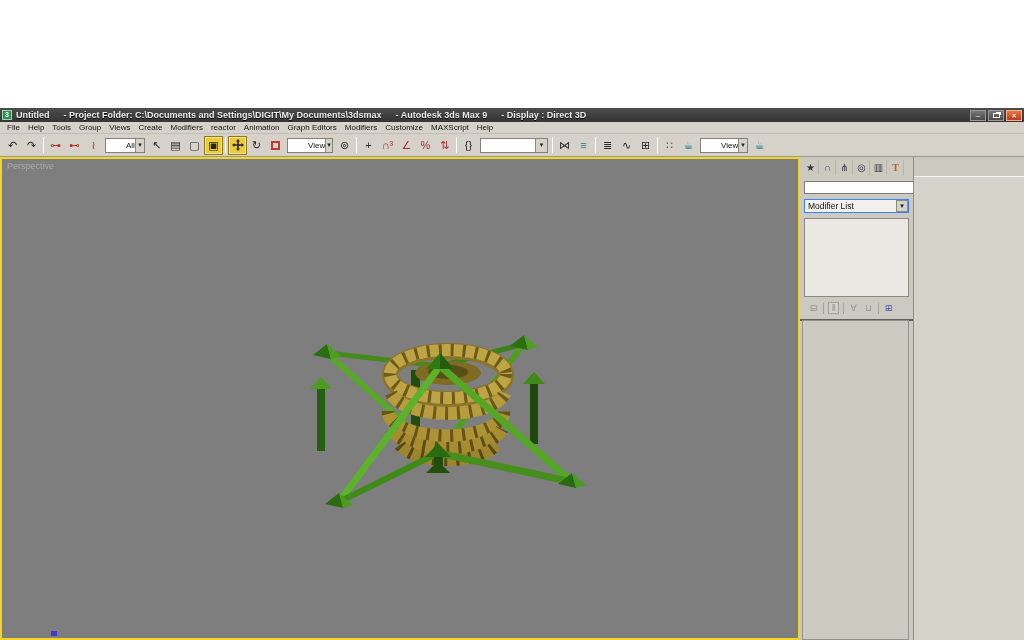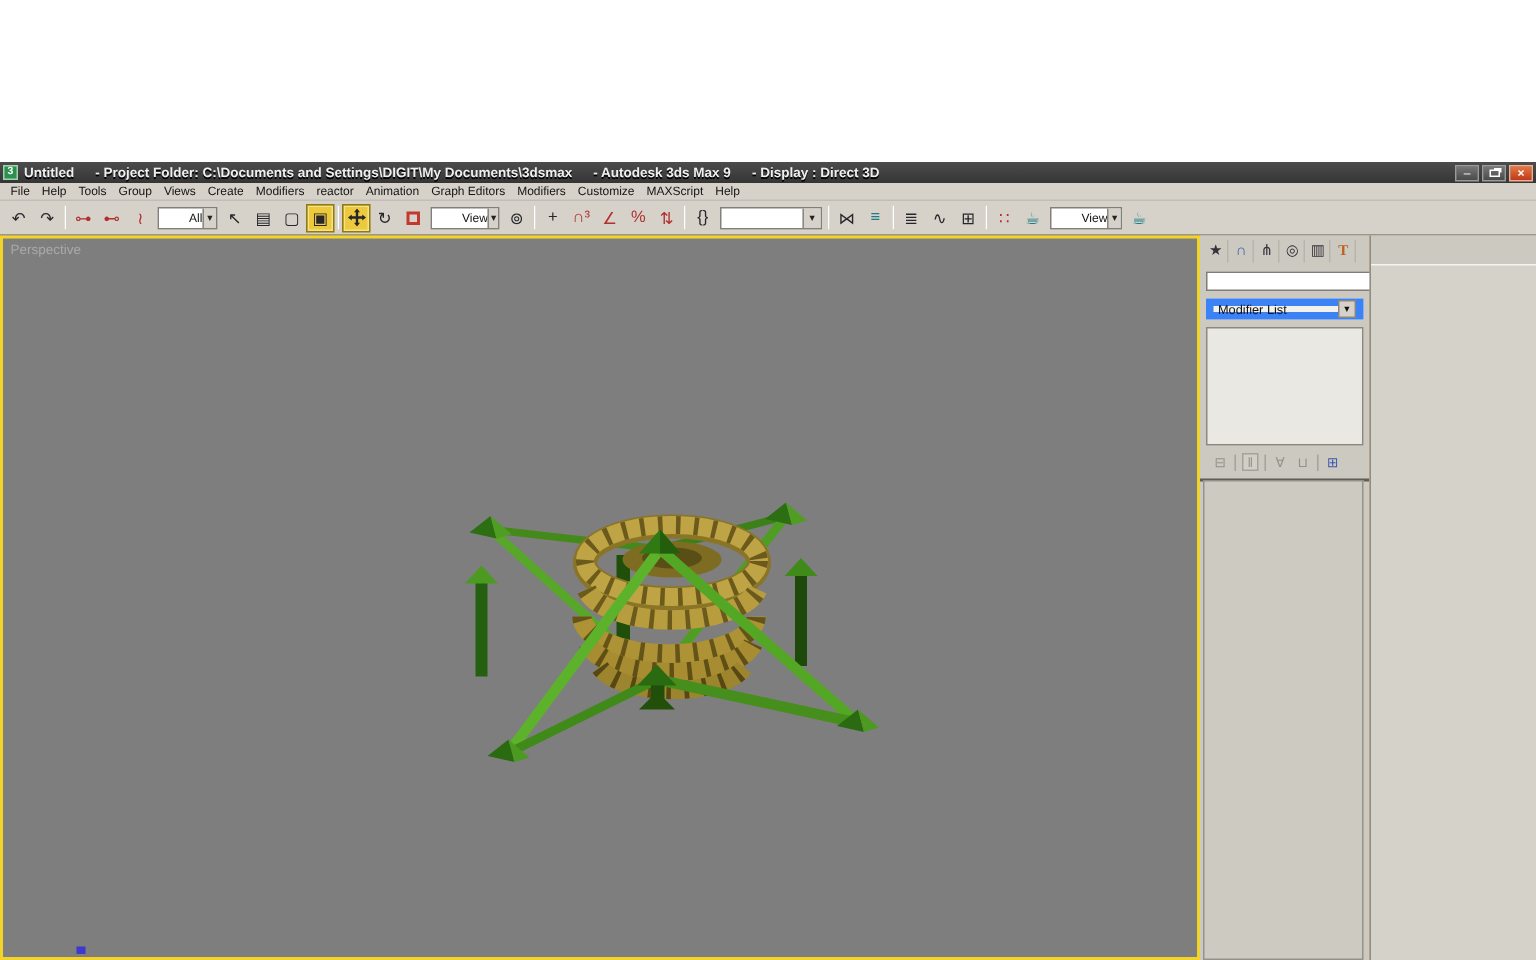--- a/index.html
+++ b/index.html
@@ -53,21 +53,21 @@
   .cpanel { position:absolute; left:800px; top:49px; width:113px; height:483px; background:#ccc9c1; }
   .cp-tabs { display:flex; padding:3px 0 2px 3px; gap:1px; }
   .cp-tab { width:16px; height:15px; display:flex; align-items:center; justify-content:center;
     font-size:10px; color:#33333a; border-right:1px solid #b8b5ad; }
   .cp-tab .blue { color:#3a5fa8; }
   .cp-tab .orange { color:#c06020; font-weight:bold; font-family:"Liberation Serif","DejaVu Serif",serif; }
   .cp-name-row { display:flex; gap:3px; margin:4px 4px 0; align-items:center; }
   .cp-name { flex:1; height:13px; border:1px solid #7f7d76; background:#fff; font-size:8px; padding:0 2px;
     font-family:"Liberation Sans","DejaVu Sans",sans-serif; }
   .swatch { width:14px; height:13px; background:#9e1848; border:1px solid #4a4a4a; flex:0 0 auto; }
-  .cp-combo { margin:5px 4px 0; height:14px; background:#f2f1ee; border:5px solid #3b82f6;
+  .cp-combo { margin:5px 4px 0; height:14px; background:#f2f1ee; border:1px solid #3b82f6;
     display:flex; align-items:center; font-size:8.5px; color:#111; padding-left:3px; }
   .cp-combo .carrow { margin-left:auto; width:12px; height:12px; background:#d6d2ca; border:1px solid #8a8880;
     display:flex; align-items:center; justify-content:center; font-size:7px; }
   .cp-stack { margin:5px 4px 0; height:79px; background:#e9e8e3; border:1px solid #8a8880; }
   .cp-btnrow { margin:4px 4px 0; height:14px; display:flex; align-items:center; gap:4px;
     font-size:9px; color:#94918a; padding-left:4px; }
   .cp-btnrow .mini { min-width:11px; text-align:center; }
   .cp-btnrow .framed { border:1px solid #a5a29a; background:#d2cfc7; padding:0 2px; height:12px; line-height:11px; }
   .cp-btnrow .blue { color:#3a57b0; }
   .cp-btnrow .vsep { width:1px; height:11px; background:#a5a29a; }

